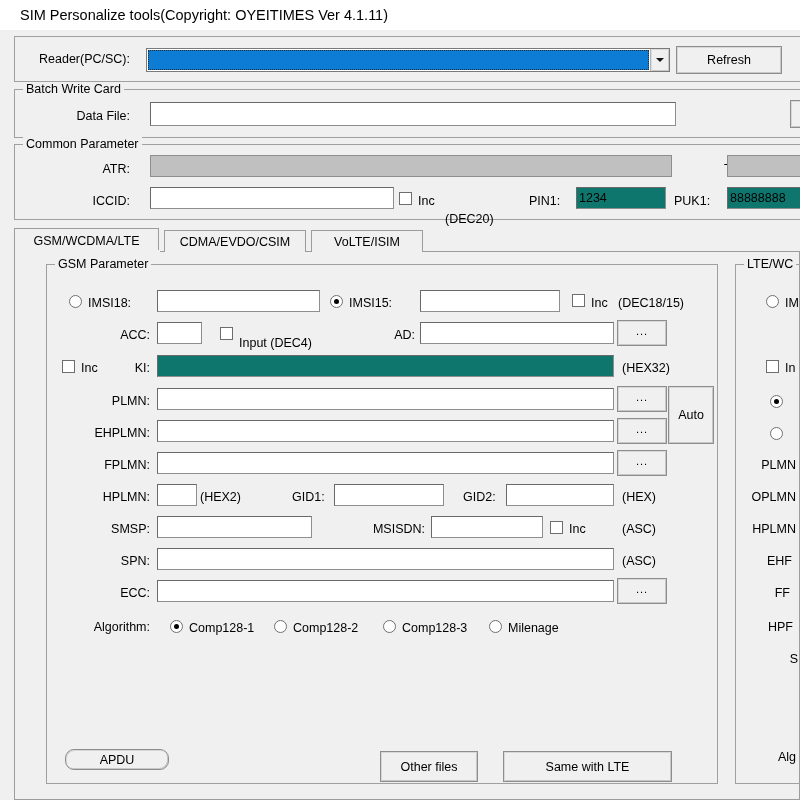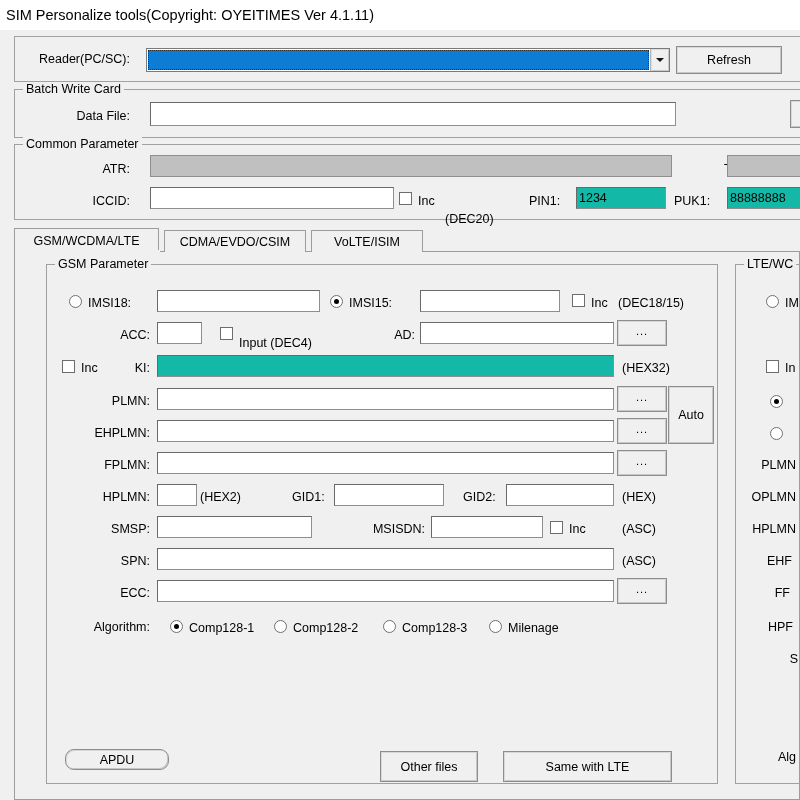--- a/index.html
+++ b/index.html
@@ -18,21 +18,21 @@
   
   .titlebar {
     position: absolute; left: 0; top: 0;
     width: 800px; height: 30px;
     background: #ffffff;
     display: flex; align-items: center;
   }
   .titlebar-text {
     font-size: 14.5px;
     color: #000000;
-    padding-left: 6px;
+    padding-left: 20px;
     white-space: nowrap;
   }
 
   
   .groupbox {
     position: absolute;
     border: 1px solid #a0a0a0;
     background: transparent;
   }
   .groupbox > .gb-title {
@@ -60,21 +60,21 @@
     border-top-color: #696969;
     border-left-color: #696969;
     box-sizing: border-box;
     font-family: "Liberation Sans", sans-serif;
     font-size: 12.5px;
     color: #000;
     padding: 0 2px;
     line-height: 18px;
     outline: none;
   }
-  .tfield.green { background: #14b8a6; }
+  .tfield.green { background: #0f766e; }
   .tfield.disabled { background: #c0c0c0; border-color: #8e8e8e; }
 
   .btn {
     position: absolute;
     background: #f0f0f0;
     border: 1px solid #8d8d8d;
     box-sizing: border-box;
     font-family: "Liberation Sans", sans-serif;
     font-size: 12.5px;
     color: #000;

